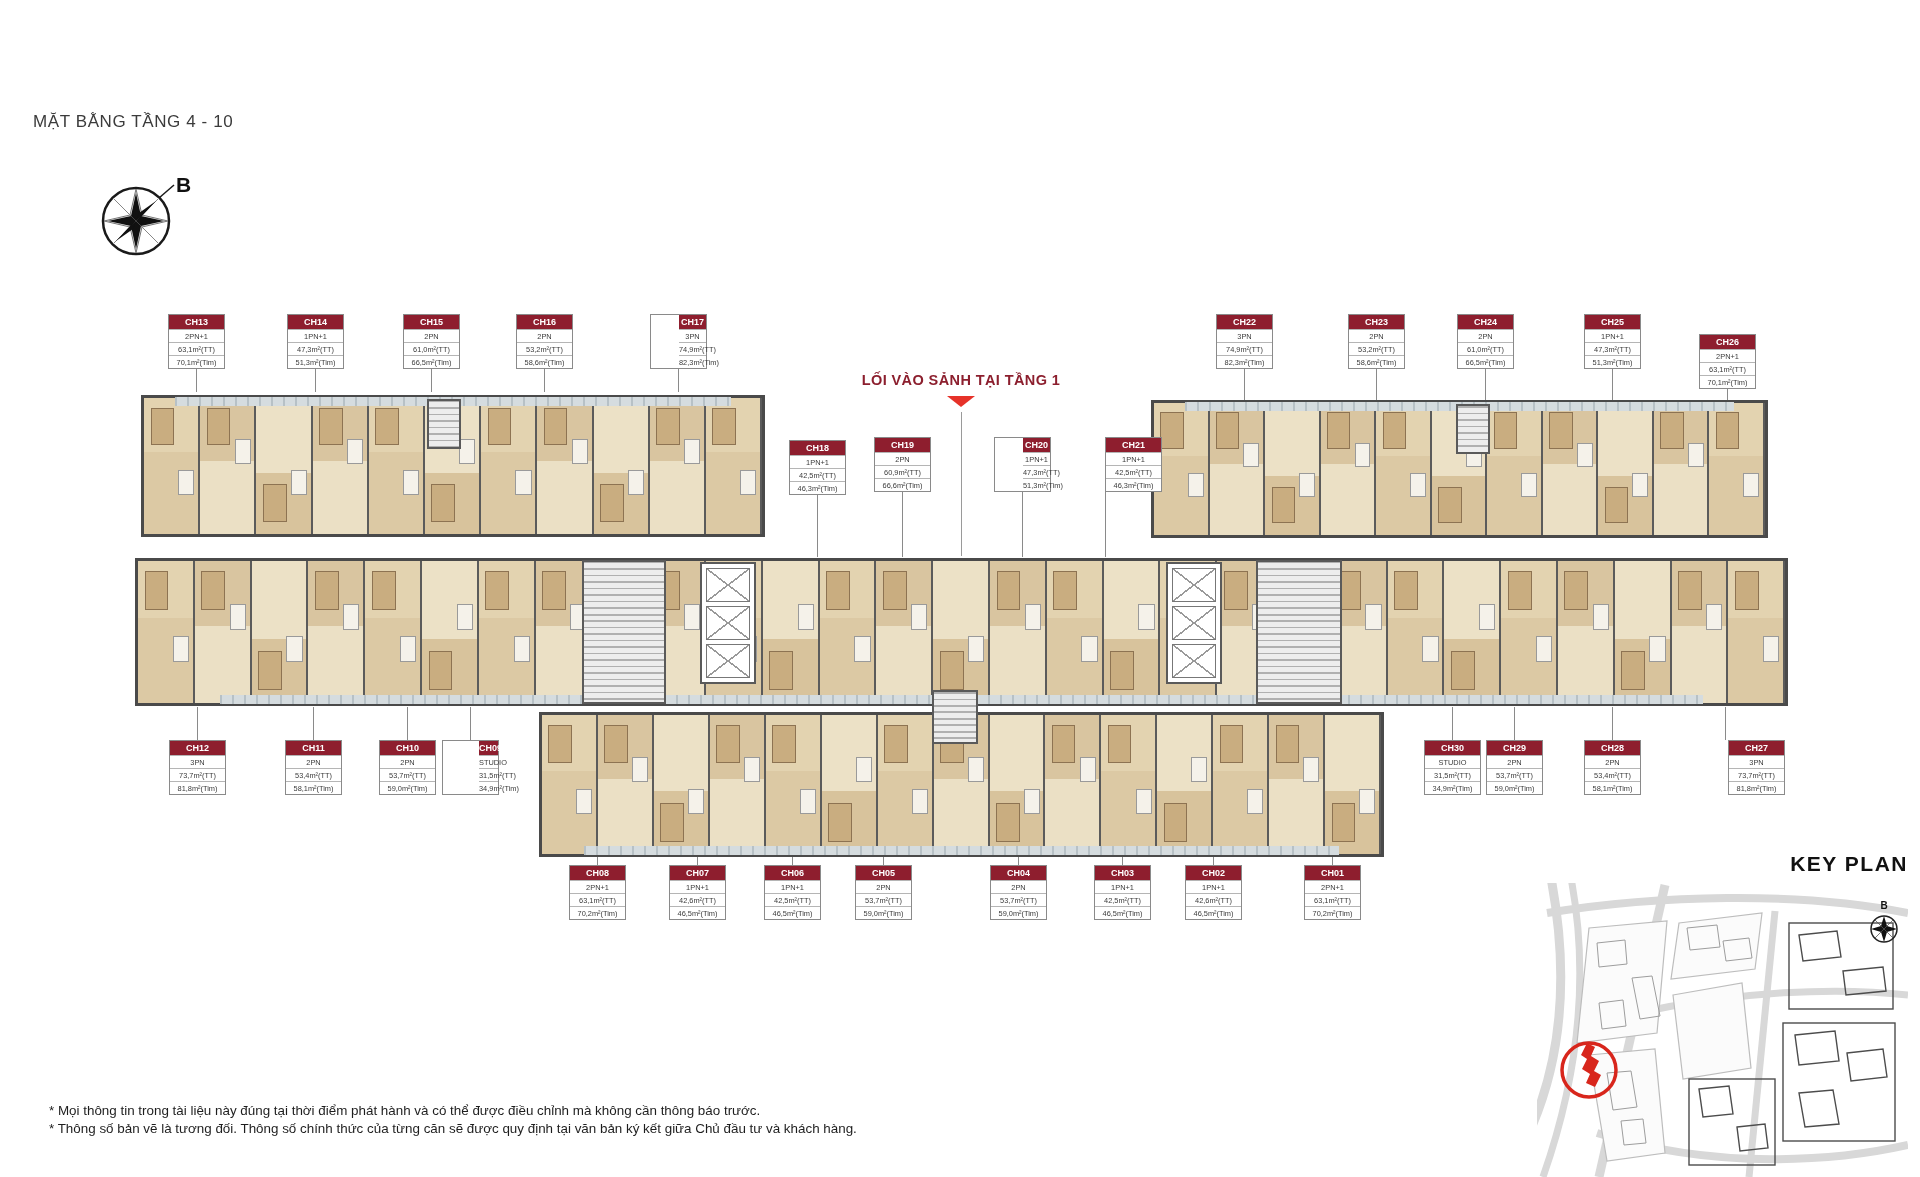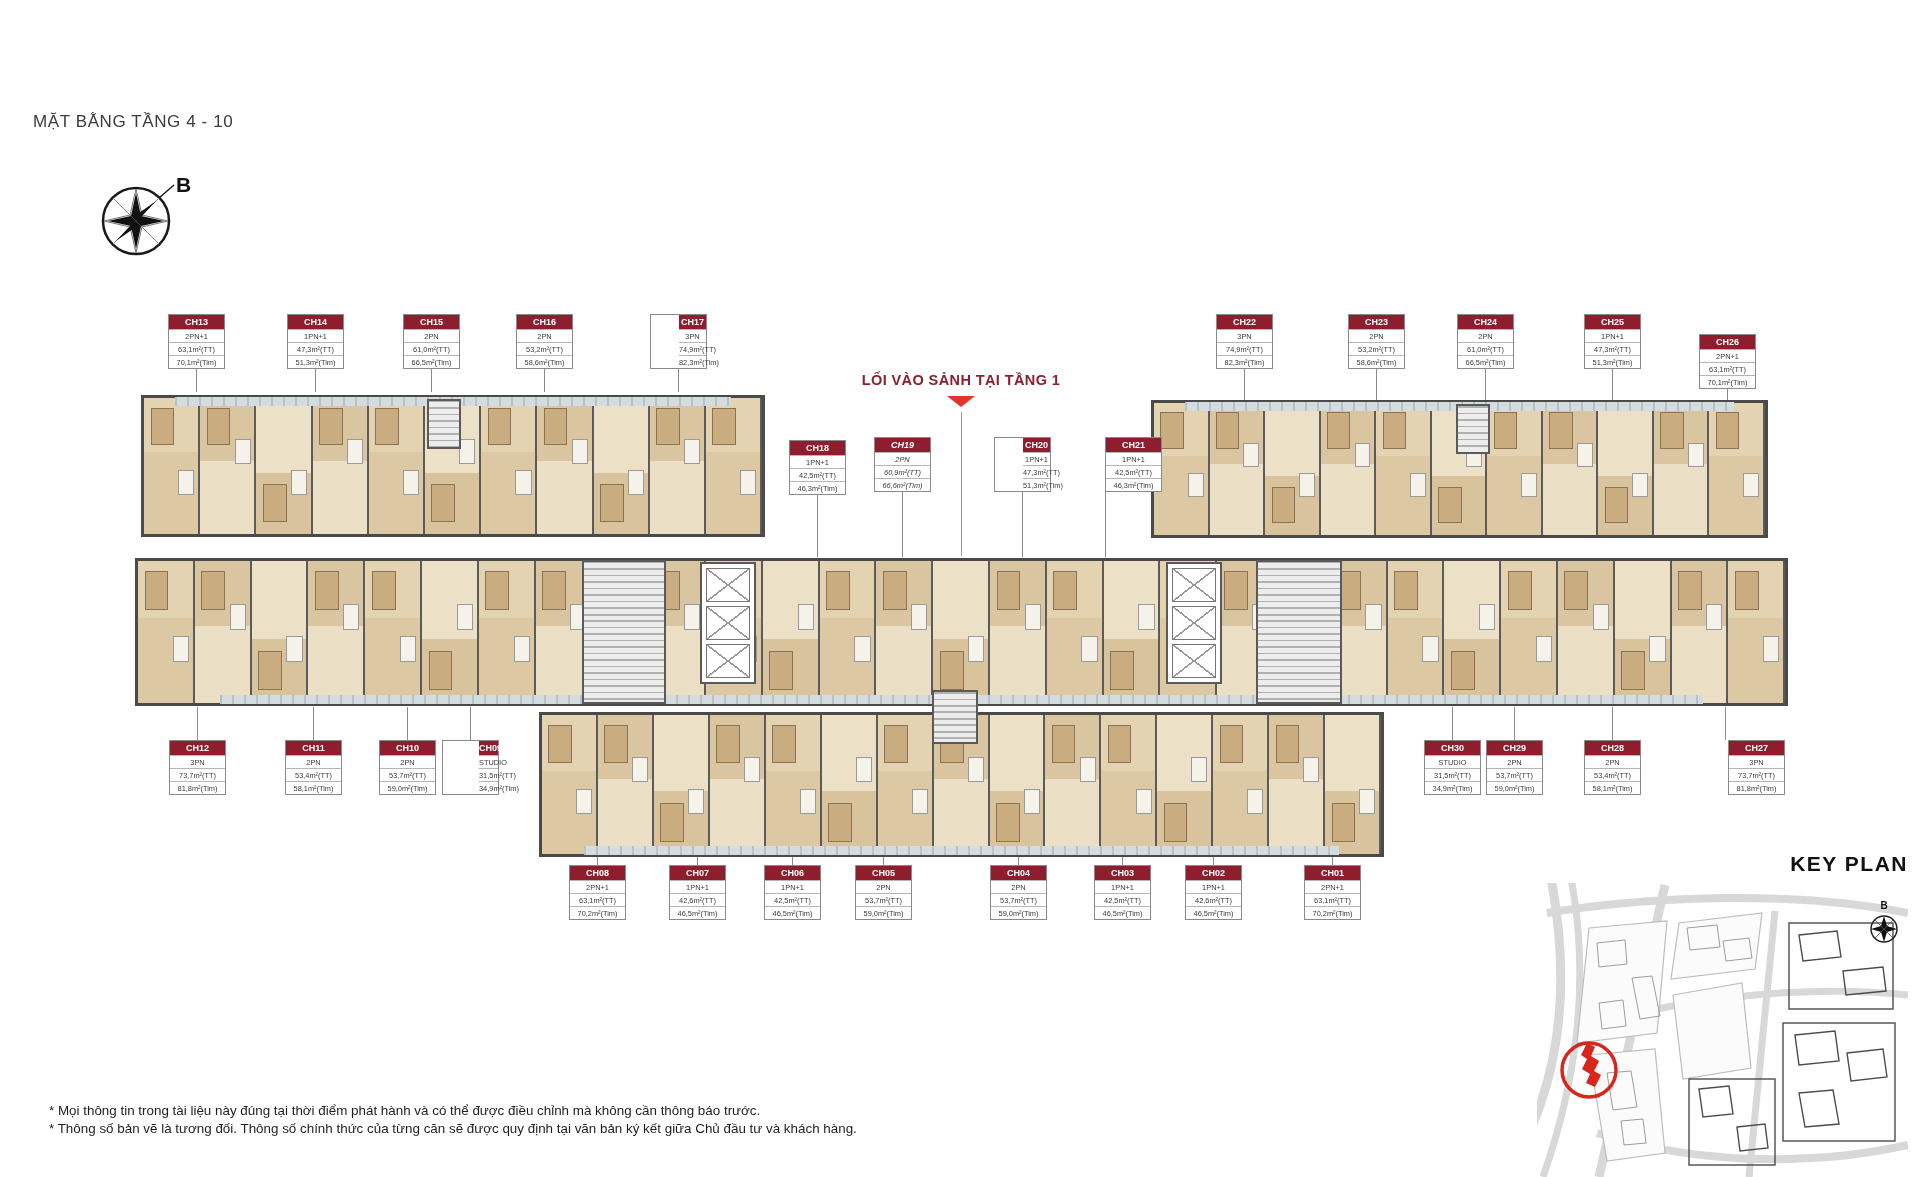--- a/index.html
+++ b/index.html
@@ -262,21 +262,21 @@
         <div class="ul-row">70,1m²(Tim)</div>
       </div>
       <div class="connector" style="left: 817px; top: 484px; height: 73px;"></div>
       <div class="unit-label" style="left: 789px; top: 440px;">
         <div class="ul-head">CH18</div>
         <div class="ul-row">1PN+1</div>
         <div class="ul-row">42,5m²(TT)</div>
         <div class="ul-row">46,3m²(Tim)</div>
       </div>
       <div class="connector" style="left: 902px; top: 484px; height: 73px;"></div>
-      <div class="unit-label" style="left: 874px; top: 437px; font-style: italic;">
+      <div class="unit-label" style="left: 874px; top: 437px;">
         <div class="ul-head">CH19</div>
         <div class="ul-row">2PN</div>
         <div class="ul-row">60,9m²(TT)</div>
         <div class="ul-row">66,6m²(Tim)</div>
       </div>
       <div class="connector" style="left: 1022px; top: 484px; height: 73px;"></div>
       <div class="unit-label" style="left: 994px; top: 437px; padding-left: 28px;">
         <div class="ul-head">CH20</div>
         <div class="ul-row">1PN+1</div>
         <div class="ul-row">47,3m²(TT)</div>

